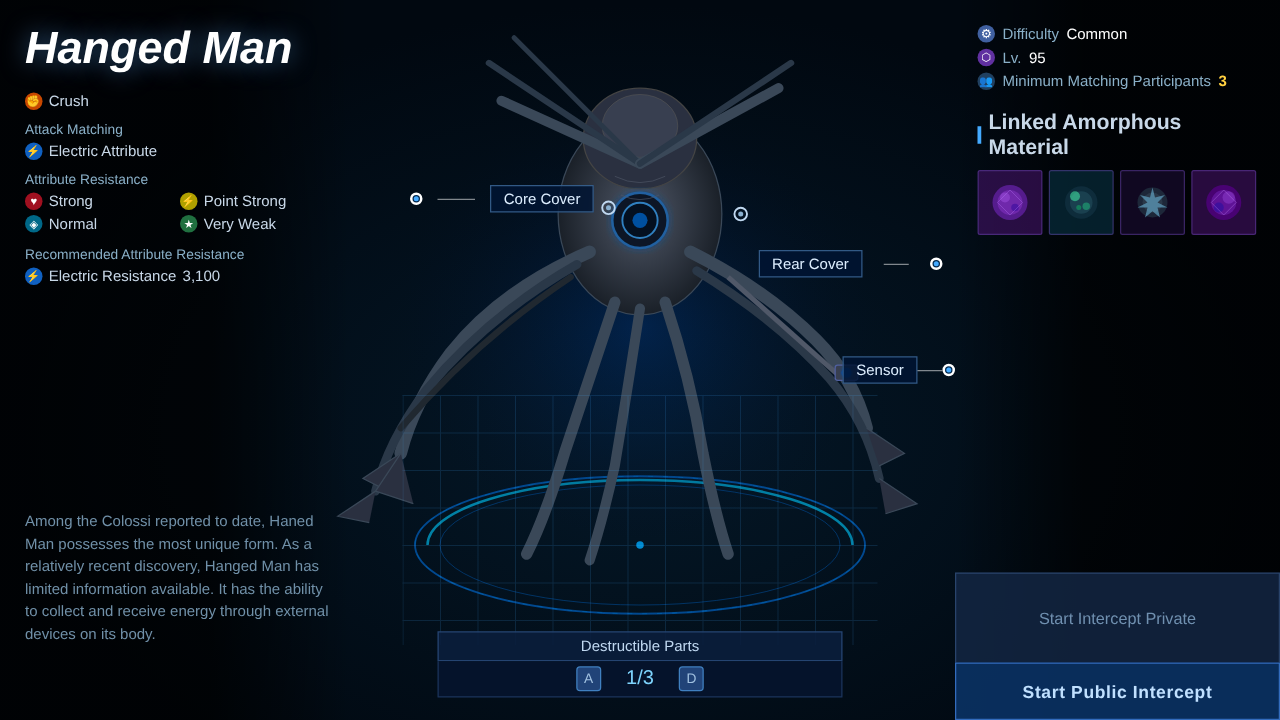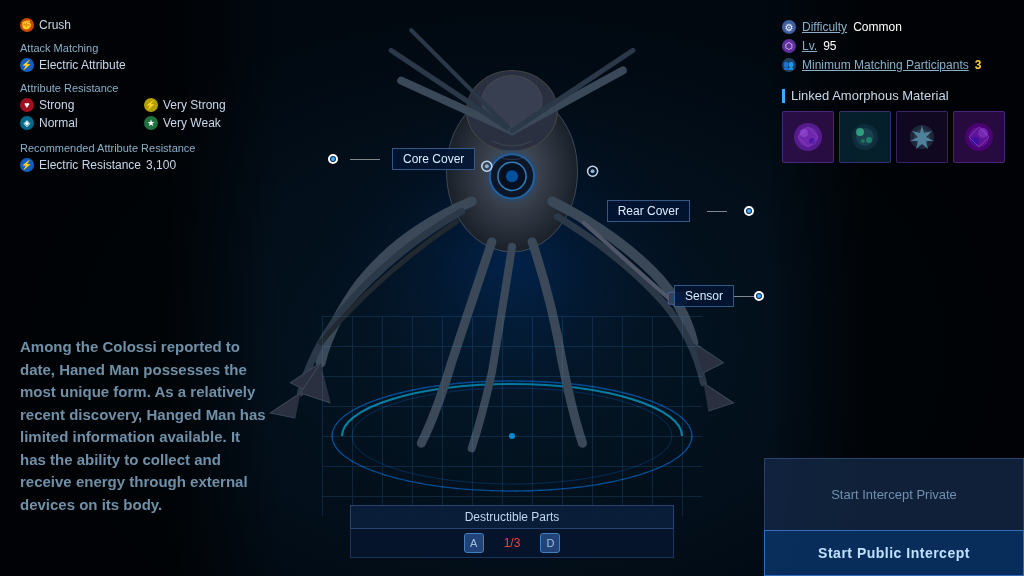--- a/index.html
+++ b/index.html
@@ -84,24 +84,23 @@
       grid-template-columns: 1fr 1fr;
       gap: 2px 8px;
       margin-top: 2px;
     }
 
     .lore-text {
       position: absolute;
       bottom: 60px;
       left: 20px;
       width: 250px;
-      font-size: 15px;
+      font-size: 12px;
       color: #7090a8;
       line-height: 1.5;
-      font-weight: bold;
     }
 
     
     .center-area {
       position: absolute;
       left: 240px;
       right: 240px;
       top: 0;
       bottom: 0;
       z-index: 1;
@@ -203,22 +202,22 @@
       border: 1px solid #4080c0;
       display: flex;
       align-items: center;
       justify-content: center;
       font-size: 11px;
       color: #a0c0e0;
       cursor: pointer;
     }
 
     .nav-counter {
-      font-size: 12px;
-      color: #ef4444;
+      font-size: 16px;
+      color: #7dd3fc;
     }
 
     
     .right-panel {
       position: absolute;
       right: 0;
       top: 0;
       width: 260px;
       height: 100%;
       z-index: 2;
@@ -234,43 +233,43 @@
       display: flex;
       align-items: center;
       gap: 6px;
       font-size: 12px;
       color: #c8d8e8;
       margin-bottom: 5px;
     }
 
     .info-row .label {
       color: #8ab0c8;
-      text-decoration: underline;
     }
 
     .info-row .value {
       color: #ffffff;
     }
 
     .info-row .value-highlight {
       color: #ffd040;
       font-weight: bold;
     }
 
     .amorphous-section {
       margin-top: 12px;
     }
 
     .amorphous-label {
-      font-size: 13px;
+      font-size: 17px;
       color: #c8d8e8;
       margin-bottom: 8px;
       display: flex;
       align-items: center;
       gap: 4px;
+      font-weight: bold;
     }
 
     .amorphous-label::before {
       content: '';
       display: inline-block;
       width: 3px;
       height: 14px;
       background: #4af;
       margin-right: 2px;
     }
@@ -353,41 +352,42 @@
       background-size: 30px 30px;
       z-index: 1;
     }
   </style>
 </head>
 <body>
 
 <div class="bg"></div>
 
 <div class="left-panel">
+  <h1 class="title">Hanged Man</h1>
 
   <div class="attribute-row">
     <span class="icon-circle icon-orange">✊</span>
     <span>Crush</span>
   </div>
 
   <div class="section-label">Attack Matching</div>
   <div class="attribute-row">
     <span class="icon-circle icon-blue">⚡</span>
     <span>Electric Attribute</span>
   </div>
 
   <div class="section-label">Attribute Resistance</div>
   <div class="resistance-grid">
     <div class="attribute-row">
       <span class="icon-circle icon-red">♥</span>
       <span>Strong</span>
     </div>
     <div class="attribute-row">
       <span class="icon-circle icon-yellow">⚡</span>
-      <span>Very Strong</span>
+      <span>Point Strong</span>
     </div>
     <div class="attribute-row">
       <span class="icon-circle icon-teal">◈</span>
       <span>Normal</span>
     </div>
     <div class="attribute-row">
       <span class="icon-circle icon-green">★</span>
       <span>Very Weak</span>
     </div>
   </div>

